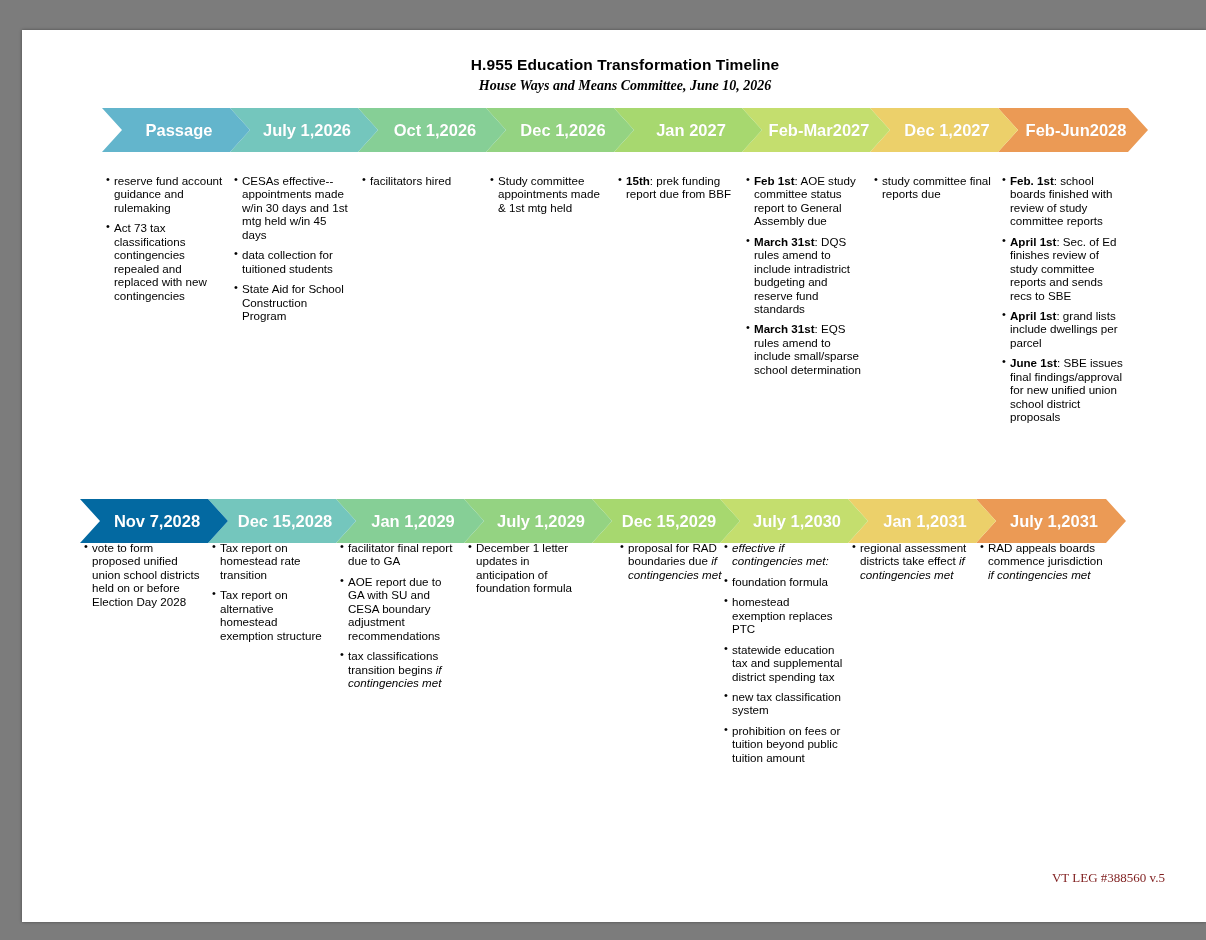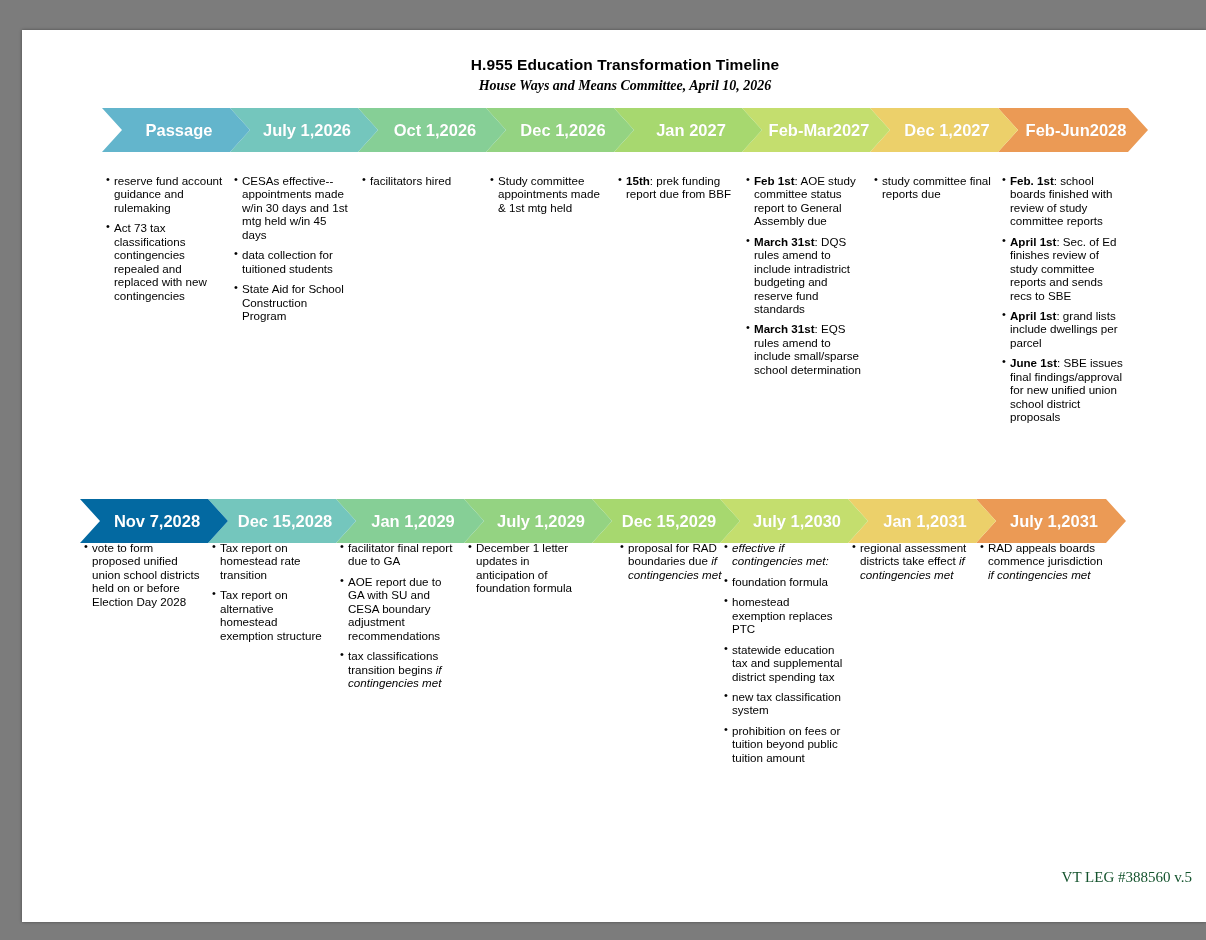--- a/index.html
+++ b/index.html
@@ -92,33 +92,33 @@
     position: absolute;
     left: 0;
     top: -1px;
     font-size: 11px;
   }
   .b { font-weight: bold; }
   .i { font-style: italic; }
 
   .footer {
     position: absolute;
-    right: 14px;
+    right: 41px;
     bottom: 36px;
     font-family: "Liberation Serif", serif;
-    font-size: 15px;
-    color: #14532d;
+    font-size: 13px;
+    color: #7f1d1d;
   }
 </style>
 </head>
 <body>
 
 <div class="page">
   <div class="title">H.955 Education Transformation Timeline</div>
-  <div class="subtitle">House Ways and Means Committee, April 10, 2026</div>
+  <div class="subtitle">House Ways and Means Committee, June 10, 2026</div>
 
   <div class="timeline-band" id="band1">
       <div class="chev" style="left: 58px; width: 148px; background: rgb(99, 181, 204); z-index: 20;">
         <span>Passage</span>
       </div>
       <div class="chev" style="left: 186px; width: 148px; background: rgb(116, 198, 189); z-index: 19;">
         <span>July 1,</span>
         <span>2026</span>
       </div>
       <div class="chev" style="left: 314px; width: 148px; background: rgb(134, 207, 150); z-index: 18;">

